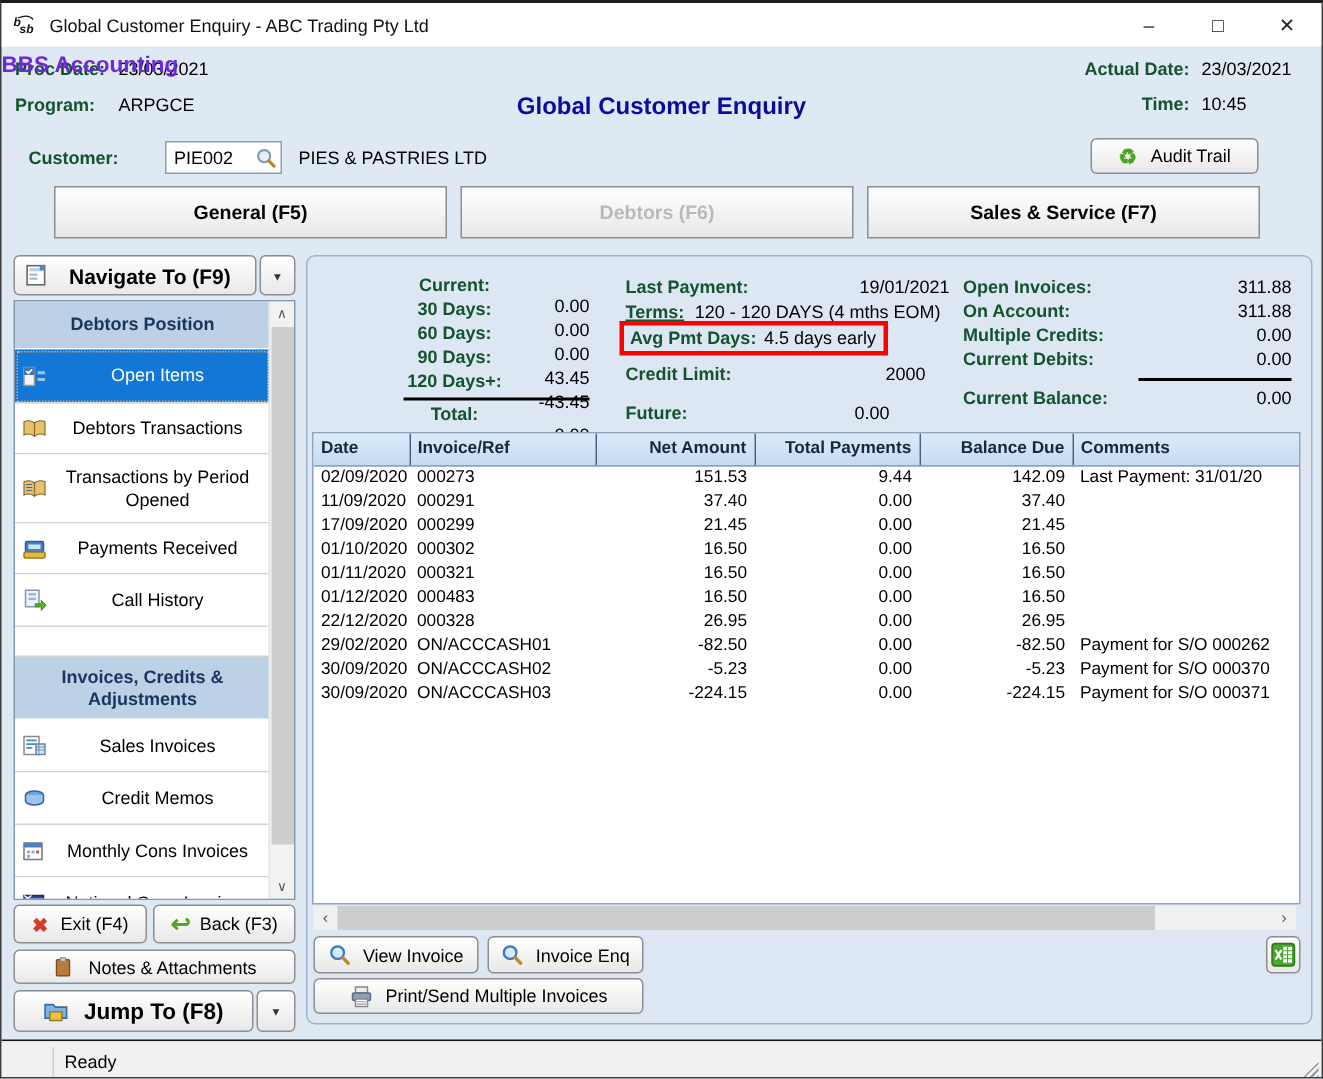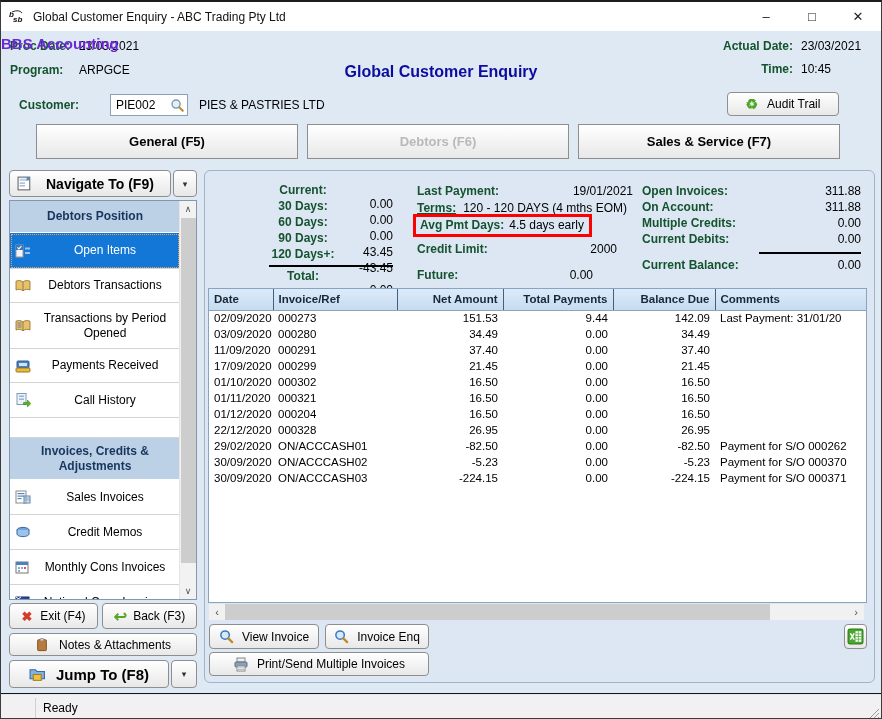--- a/index.html
+++ b/index.html
@@ -443,28 +443,20 @@
         <tbody>
   <tr>
     <td>02/09/2020</td>
     <td>000273</td>
     <td class="num">151.53</td>
     <td class="num">9.44</td>
     <td class="num">142.09</td>
     <td>Last Payment: 31/01/20</td>
   </tr>
 
-  <tr>
-    <td>03/09/2020</td>
-    <td>000280</td>
-    <td class="num">34.49</td>
-    <td class="num">0.00</td>
-    <td class="num">34.49</td>
-    <td></td>
-  </tr>
 
   <tr>
     <td>11/09/2020</td>
     <td>000291</td>
     <td class="num">37.40</td>
     <td class="num">0.00</td>
     <td class="num">37.40</td>
     <td></td>
   </tr>
 
@@ -490,21 +482,21 @@
     <td>01/11/2020</td>
     <td>000321</td>
     <td class="num">16.50</td>
     <td class="num">0.00</td>
     <td class="num">16.50</td>
     <td></td>
   </tr>
 
   <tr>
     <td>01/12/2020</td>
-    <td>000204</td>
+    <td>000483</td>
     <td class="num">16.50</td>
     <td class="num">0.00</td>
     <td class="num">16.50</td>
     <td></td>
   </tr>
 
   <tr>
     <td>22/12/2020</td>
     <td>000328</td>
     <td class="num">26.95</td>

